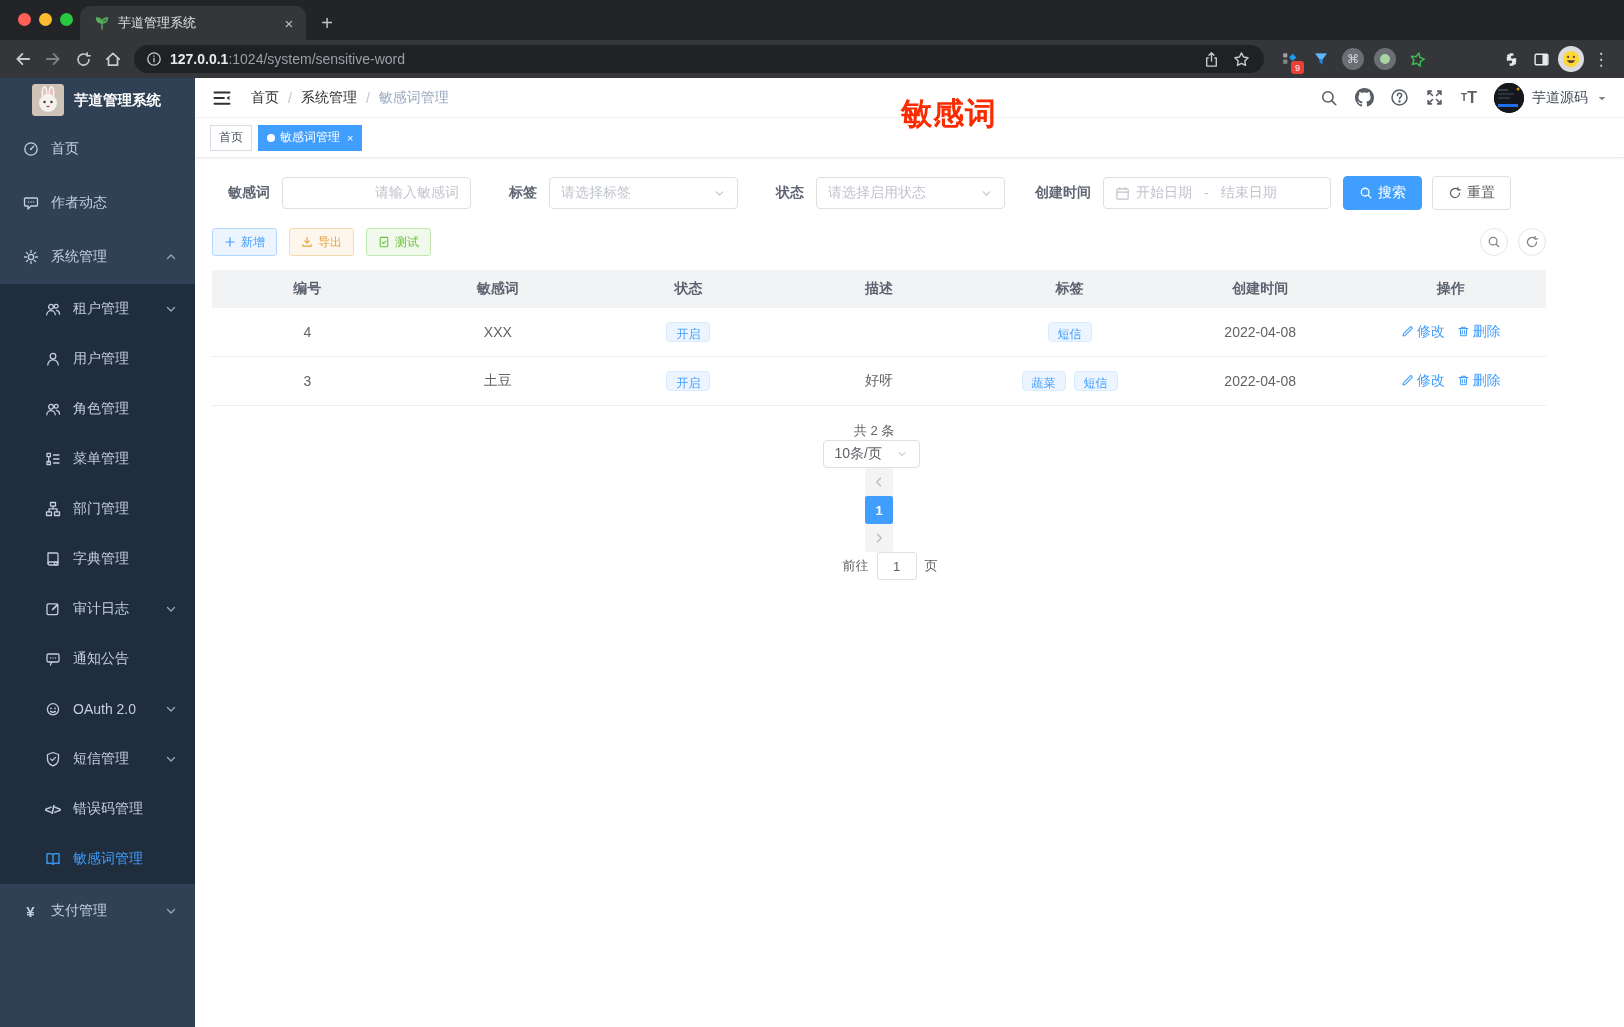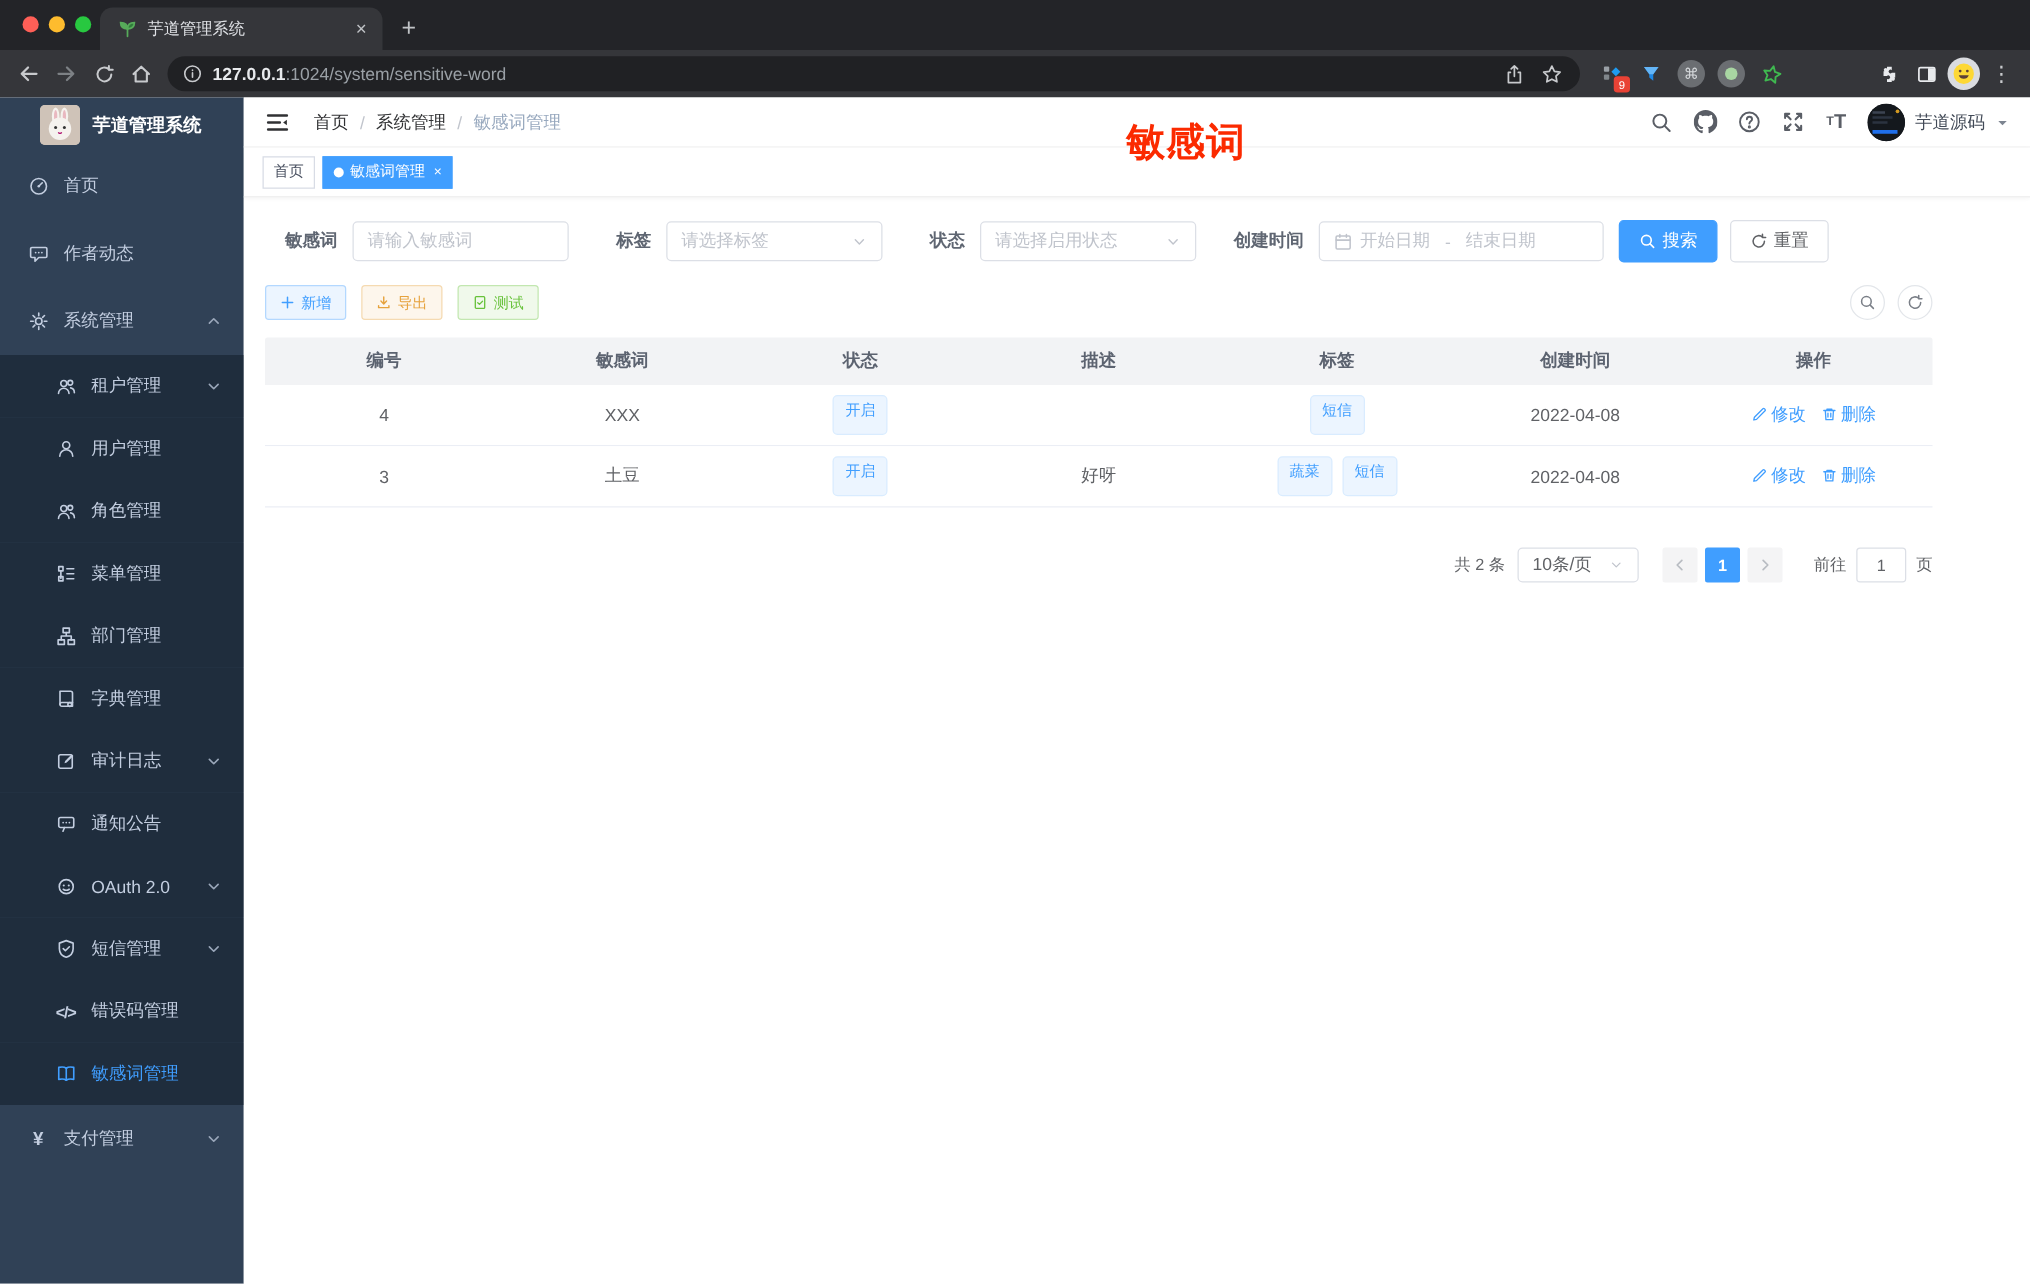--- a/index.html
+++ b/index.html
@@ -70,21 +70,21 @@
   .tv-tag.active { background:#409eff; border-color:#409eff; color:#fff; }
   .tv-dot { width:8px; height:8px; border-radius:50%; background:#fff; }
   .tv-close { font-size:11px; margin-left:2px; }
 
   
   .content { flex:1; padding:18px 78px 0 17px; position:relative; }
   .filter { display:flex; align-items:center; margin-bottom:18px; }
   .f-label { font-size:14px; font-weight:700; color:#5f6672; margin:0 12px 0 16px; white-space:nowrap; }
   .f-label.first { margin-left:16px; }
   .el-input { height:32px; border:1px solid #dcdfe6; border-radius:4px; background:#fff; display:flex; align-items:center; padding:0 11px; font-size:14px; color:#c0c4cc; }
-  .w-input { width:173px; }
+  .w-input { width:189px;justify-content:flex-end; }
   .sel-arrow { margin-left:auto; color:#c0c4cc; display:flex; }
   .date-input { width:228px; gap:6px; }
   .date-input .ph { color:#c0c4cc; }
   .date-sep { color:#c0c4cc; margin:0 6px; }
   .btn { height:34px; border-radius:4px; font-size:14px; display:inline-flex; align-items:center; justify-content:center; gap:5px; cursor:pointer; border:1px solid #dcdfe6; background:#fff; color:#606266; padding:0 15px; }
   .btn-primary { background:#409eff; border-color:#409eff; color:#fff; }
   .ml12 { margin-left:12px; } .ml10 { margin-left:10px; }
 
   .btn-row { display:flex; align-items:flex-end; margin-bottom:14px; }
   .btn-sm { height:28px; padding:0 11px; font-size:12px; border-radius:3px; }
@@ -93,27 +93,27 @@
   .btn-plain-success { color:#67c23a; background:#f0f9eb; border-color:#c2e7b0; }
   .mini-tools { margin-left:auto; display:flex; gap:10px; }
   .mini-circle { width:28px; height:28px; border-radius:50%; border:1px solid #e3e6ea; background:#fff; color:#7a7f87; display:flex; align-items:center; justify-content:center; cursor:pointer; }
 
   
   .table { width:100%; }
   .thead { display:flex; background:#f2f3f5; height:38px; align-items:center; border-radius:2px 2px 0 0; }
   .th { flex:1; text-align:center; font-size:14px; font-weight:700; color:#5c6370; }
   .tr { display:flex; height:49px; align-items:center; border-bottom:1px solid #ebeef5; background:#fff; }
   .td { flex:1; text-align:center; font-size:14px; color:#606266; }
-  .el-tag { display:inline-block; height:32px; line-height:22px; padding:0 9px; background:#ecf5ff; border:1px solid #d9ecff; border-radius:4px; color:#409eff; font-size:12px; }
+  .el-tag { display:inline-block; height:20px; line-height:22px; padding:0 9px; background:#ecf5ff; border:1px solid #d9ecff; border-radius:4px; color:#409eff; font-size:12px; }
   .el-tag + .el-tag { margin-left:8px; }
   .op-link { color:#409eff; font-size:14px; display:inline-flex; align-items:center; gap:3px; cursor:pointer; }
   .op-link + .op-link { margin-left:12px; }
 
   
-  .pagination { display:flex; align-items:center; justify-content:flex-end; margin-top:32px; font-size:13px; color:#606266; }
+  .pagination { display:flex; align-items:center; justify-content:flex-start; margin-top:16px; font-size:13px; color:#606266;flex-direction:column; }
   .pg-total { margin-right:10px; }
   .pg-size { width:97px; height:28px; font-size:14px; margin-right:16px; color:#606266; }
   .pg-btn { width:28px; height:28px; border-radius:2px; background:#f4f4f5; color:#b8bcc2; display:flex; align-items:center; justify-content:center; margin:0 3px; cursor:pointer; }
   .pg-num { width:28px; height:28px; border-radius:2px; background:#409eff; color:#fff; display:flex; align-items:center; justify-content:center; margin:0 3px; font-weight:600; cursor:pointer; }
   .pg-goto { display:flex; align-items:center; gap:8px; margin-left:22px; }
   .pg-input { width:40px; height:28px; border:1px solid #dcdfe6; border-radius:3px; display:flex; align-items:center; justify-content:center; color:#606266; }
 </style>
 </head>
 <body>
 

